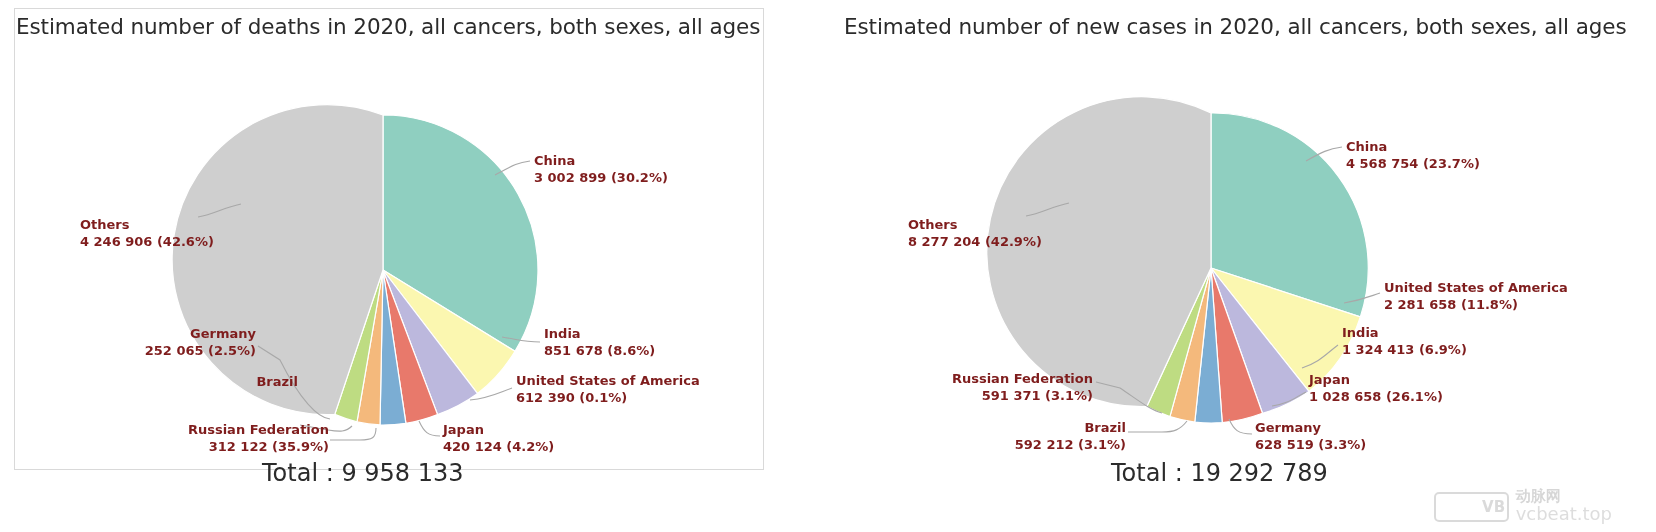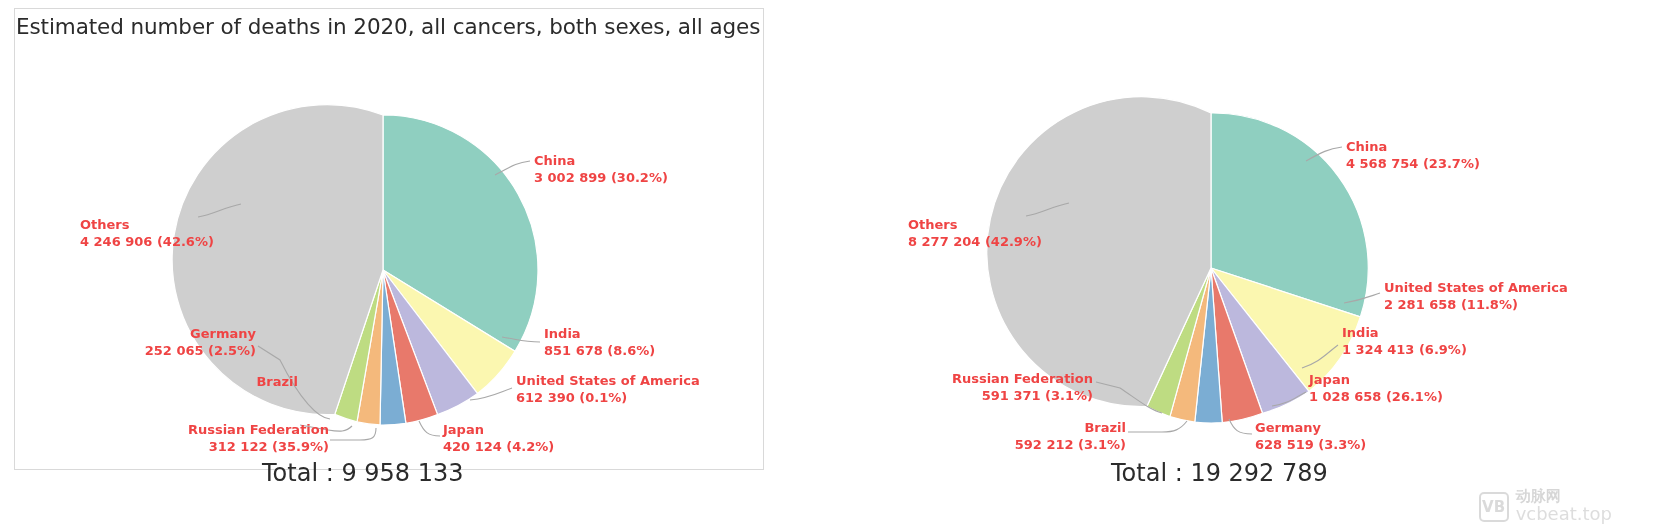--- a/index.html
+++ b/index.html
@@ -62,21 +62,21 @@
     width: 828px;
     height: 532px;
     pointer-events: none;
   }
   svg { display: block; }
 
   .lbl {
     position: absolute;
     font-size: 13px;
     line-height: 16.5px;
-    color: #ef4444;
+    color: #7f1d1d;
     white-space: nowrap;
   }
   .lbl .name { font-weight: bold; }
   .lbl .val { font-weight: bold; }
   .lbl.ralign { text-align: right; }
 
   .watermark {
     position: absolute;
     right: 12px;
     bottom: 8px;
@@ -90,20 +90,21 @@
     height: 26px;
     border: 2px solid #bdbdbd;
     border-radius: 5px;
     color: #bdbdbd;
     font-size: 15px;
     font-weight: bold;
     display: flex;
     align-items: center;
     justify-content: center;
     font-family: "DejaVu Sans", sans-serif;
+    padding-left: 45px;
   }
   .wm-text { display: flex; flex-direction: column; line-height: 1.05; }
   .wm-cn { font-size: 15px; color: #b5b5b5; font-weight: bold; }
   .wm-en { font-size: 18px; color: #c2c2c2; }
 </style>
 </head>
 <body>
 
 <div class="board">
 
@@ -180,20 +181,21 @@
 
     <div class="lbl" style="left:80px; top:217px;">
       <div class="name">Others</div>
       <div class="val">4 246 906 (42.6%)</div>
     </div>
 
     <div class="total-label">Total : 9 958 133</div>
   </div>
 
   <div class="panel right">
+    <div class="chart-title">Estimated number of new cases in 2020, all cancers, both sexes, all ages</div>
 
     <div class="pie-wrap">
       <svg width="828" height="532" viewBox="0 0 828 532">
 
         <path d="M383 268 L383 113 A155 155 0 0 1 532.33 316.93 Z" fill="#8fcfc0" stroke="#ffffff" stroke-width="1.2"></path>
 
         <path d="M383 268 L532.33 316.93 A155 155 0 0 1 480.94 391.49 Z" fill="#fbf7b0" stroke="#ffffff" stroke-width="1.2"></path>
 
         <path d="M383 268 L480.94 391.49 A155 155 0 0 1 434.49 413.27 Z" fill="#bcb8dd" stroke="#ffffff" stroke-width="1.2"></path>
 

